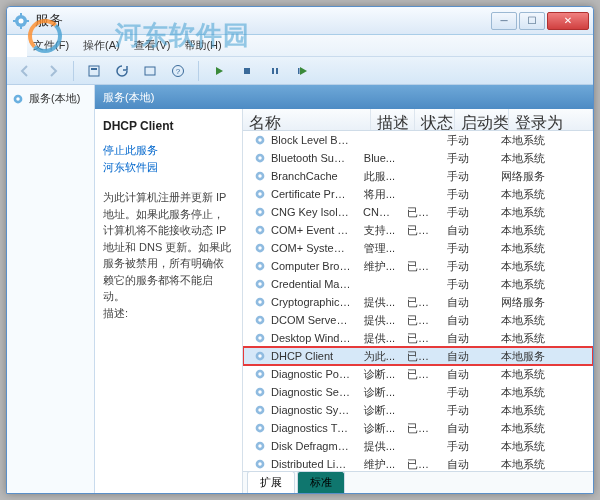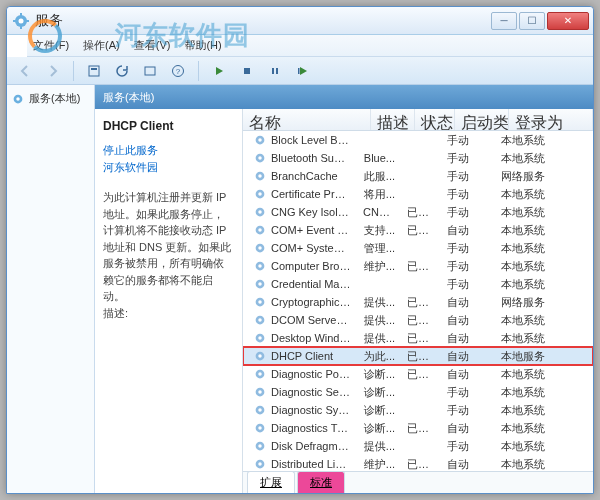--- a/index.html
+++ b/index.html
@@ -36,22 +36,22 @@
 .c-stat { width: 40px; }
 .c-type { width: 54px; }
 .c-logon { flex: 1; }
 .rows { flex: 1; overflow-y: auto; overflow-x: hidden; font-size: 11px; }
 .row { display: flex; height: 18px; align-items: center; color: #333; cursor: pointer; }
 .row.boxed { outline: 2px solid #e63a3a; outline-offset: -1px; background: #d6e8f8; }
 .row > div { padding: 0 6px; white-space: nowrap; overflow: hidden; text-overflow: ellipsis; }
 .row .ricon { width: 14px; height: 14px; margin-left: 4px; flex-shrink: 0; }
 .row .c-name { width: 114px; display: flex; align-items: center; gap: 4px; }
 .row .c-name span { overflow: hidden; text-overflow: ellipsis; white-space: nowrap; flex: 1; }
-.tabsbar { height: 22px; border-top: 1px solid #cfdce8; display: flex; align-items: flex-end; padding: 0 4px; background: #f7fafc; font-size: 11px; text-decoration: underline; }
-.tab { padding: 3px 12px; border: 1px solid #cfdce8; border-bottom: none; margin-right: 2px; background: #ec4899; cursor: pointer; border-radius: 3px 3px 0 0; }
+.tabsbar { height: 22px; border-top: 1px solid #cfdce8; display: flex; align-items: flex-end; padding: 0 4px; background: #f7fafc; font-size: 11px; }
+.tab { padding: 3px 12px; border: 1px solid #cfdce8; border-bottom: none; margin-right: 2px; background: #0f766e; cursor: pointer; border-radius: 3px 3px 0 0; }
 .tab.active { background: #fff; }
 .rows::-webkit-scrollbar { width: 16px; }
 .rows::-webkit-scrollbar-track { background: #f0f4f8; border-left: 1px solid #dde6ef; }
 .rows::-webkit-scrollbar-thumb { background: #c4d4e4; border: 1px solid #a9bed2; border-radius: 2px; }
 .watermark { position: absolute; top: 18px; left: 28px; pointer-events: none; font-size: 26px; font-weight: bold; color: rgba(70,160,210,.55); letter-spacing: 1px; z-index: 50; display: flex; align-items: center; gap: 47px; }
 .watermark .wlogo { width: 34px; height: 34px; border: 4px solid rgba(255,140,40,.8); border-right-color: rgba(70,160,210,.8); border-bottom-color: rgba(70,160,210,.8); border-radius: 50%; margin-right: 6px; }
 .watermark .sub { position: absolute; top: 30px; left: 44px; font-size: 14px; font-weight: normal; color: rgba(70,160,210,.6); }
 </style>
 </head>
 <body>

